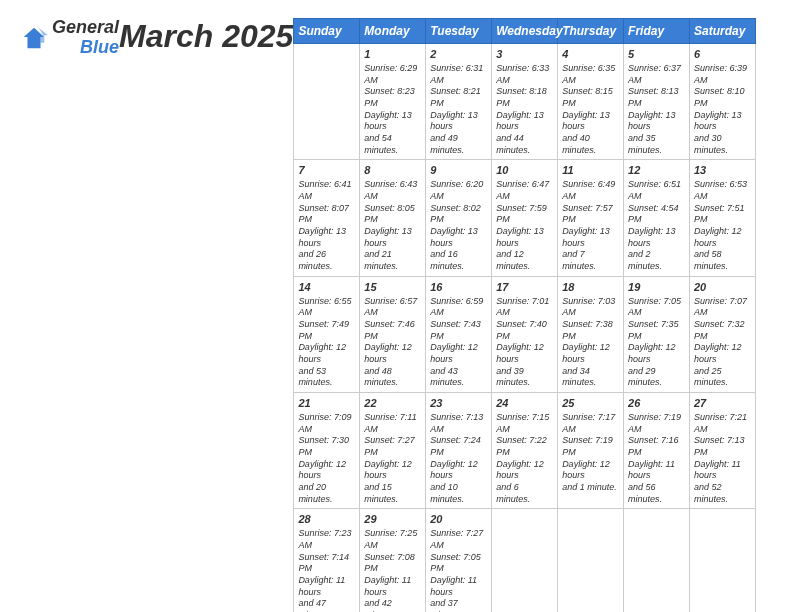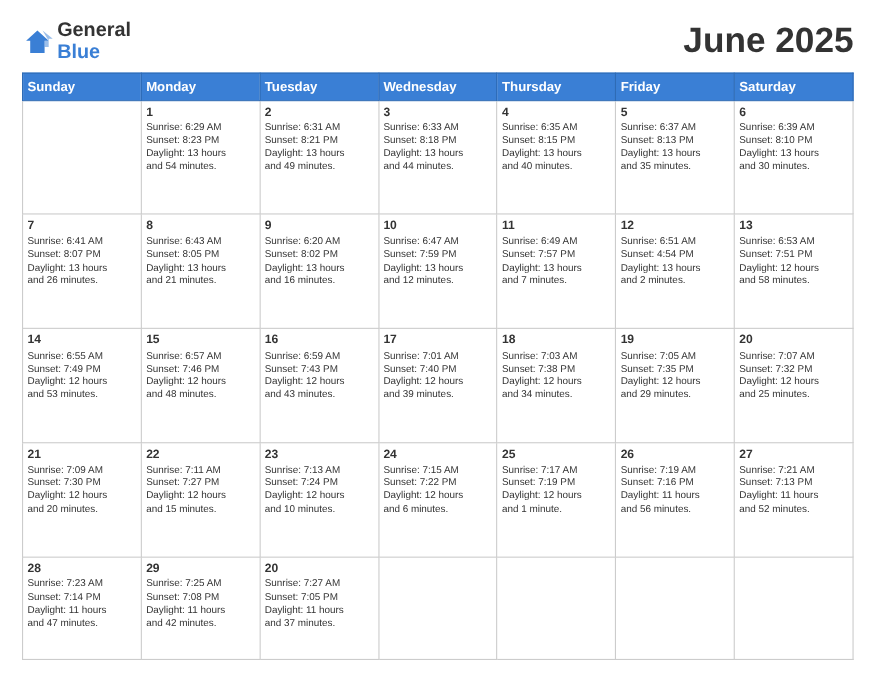--- a/index.html
+++ b/index.html
@@ -6,23 +6,24 @@
     body {
       width: 792px;
       height: 612px;
       font-family: Arial, Helvetica, sans-serif;
       background: #fff;
       overflow: hidden;
     }
     .page {
       width: 792px;
       height: 612px;
-      padding: 18px 16px 12px 20px;
+      padding: 18px 36px 12px 20px;
       display: flex;
-      flex-direction: column;
+      flex-direction: row;
+      font-style: italic;
     }
     .header {
       display: flex;
       justify-content: space-between;
       align-items: flex-start;
       margin-bottom: 8px;
     }
     .logo {
       display: flex;
       align-items: center;
@@ -34,20 +35,21 @@
     }
     .logo-general {
       font-size: 18px;
       font-weight: bold;
       color: #333;
     }
     .logo-blue {
       font-size: 18px;
       font-weight: bold;
       color: #3a7fd5;
+      margin-left: 28px;
     }
     .logo-icon {
       width: 28px;
       height: 28px;
       margin-right: 4px;
     }
     .title-block {
       text-align: right;
     }
     .month-title {
@@ -114,21 +116,21 @@
       <svg class="logo-icon" viewBox="0 0 30 30" xmlns="http://www.w3.org/2000/svg">
         <polygon points="15,4 26,14 22,14 22,26 8,26 8,14 4,14" fill="#3a7fd5"></polygon>
         <polygon points="20,4 30,12 26,12 26,20 22,20 22,14 22,14 26,14" fill="#3a7fd5" opacity="0.5"></polygon>
       </svg>
       <div class="logo-text">
         <span class="logo-general">General</span>
         <span class="logo-blue">Blue</span>
       </div>
     </div>
     <div class="title-block">
-      <div class="month-title">June 2025</div>
+      <div class="month-title">March 2025</div>
     </div>
   </div>
 
   <table class="calendar">
     <thead>
       <tr>
         <th>Sunday</th>
         <th>Monday</th>
         <th>Tuesday</th>
         <th>Wednesday</th>

